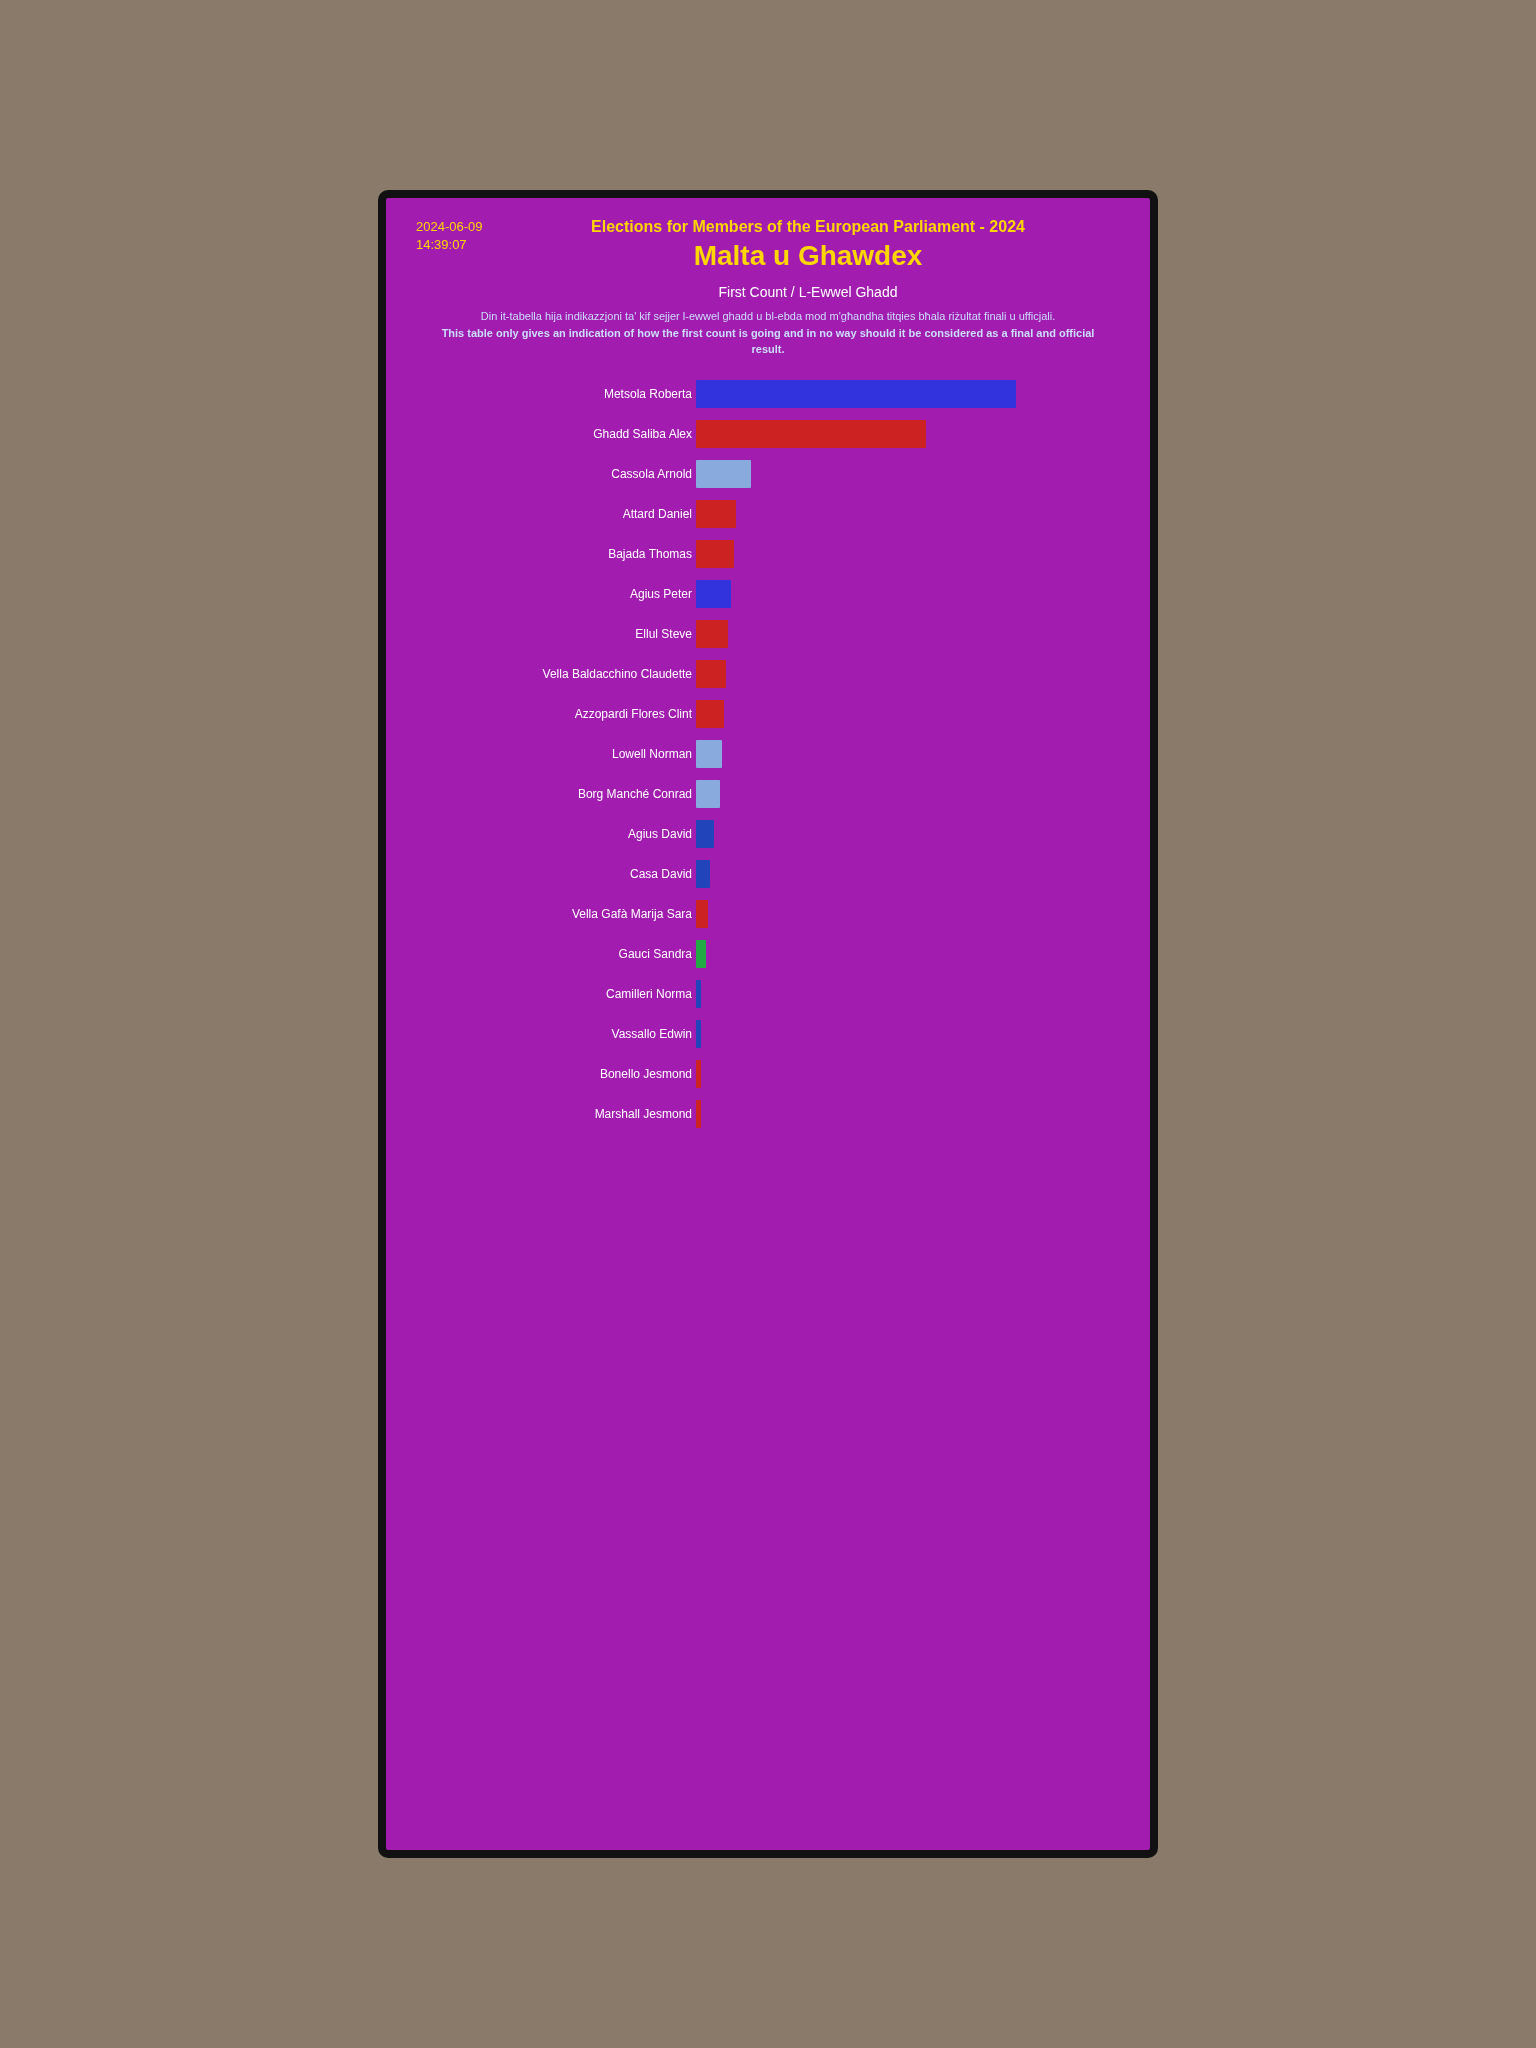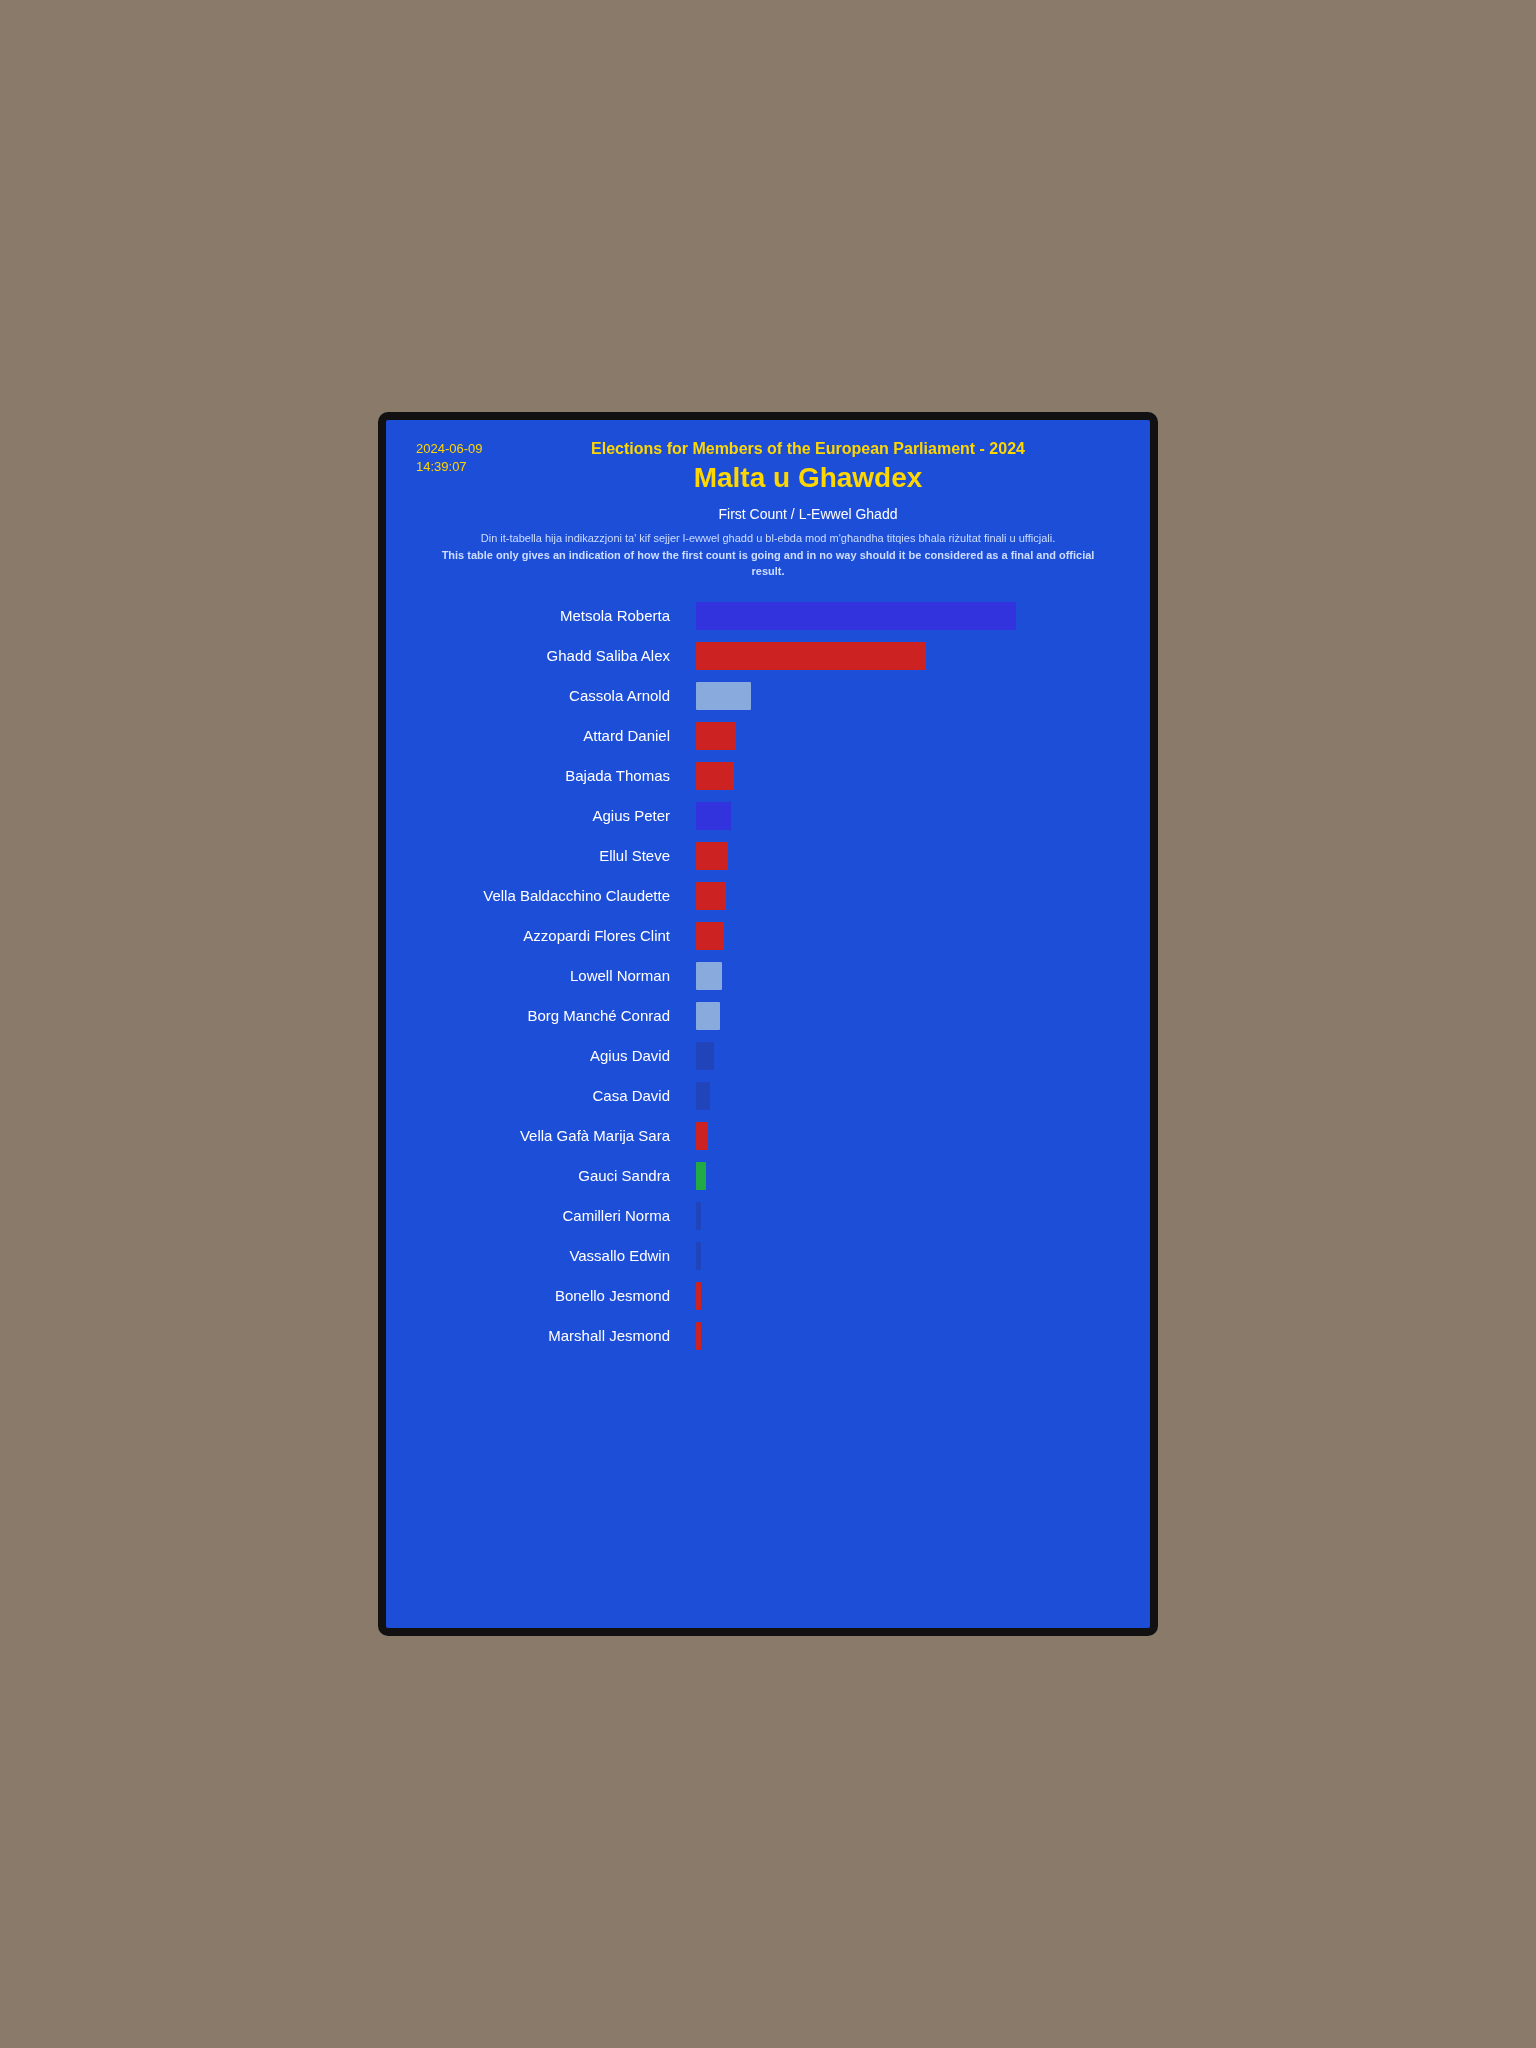--- a/index.html
+++ b/index.html
@@ -10,22 +10,22 @@
       display: flex;
       align-items: center;
       justify-content: center;
       font-family: Arial, sans-serif;
       overflow: hidden;
     }
 
     .screen-wrapper {
       position: relative;
       width: 780px;
-      height: 1224px;
-      background: #1d4ed8;
+      height: 1668px;
+      background: #a21caf;
       border: 8px solid #111;
       border-radius: 10px;
       padding: 20px 30px;
       overflow: hidden;
     }
 
     .header {
       text-align: center;
       margin-bottom: 10px;
     }
@@ -77,24 +77,24 @@
 
     .candidate-row {
       display: flex;
       align-items: center;
       margin-bottom: 8px;
       min-height: 32px;
     }
 
     .candidate-name {
       color: #ffffff;
-      font-size: 15px;
+      font-size: 12px;
       text-align: right;
       width: 280px;
-      padding-right: 26px;
+      padding-right: 4px;
       flex-shrink: 0;
       white-space: nowrap;
     }
 
     .bar-container {
       flex: 1;
       height: 28px;
       display: flex;
       align-items: center;
     }

